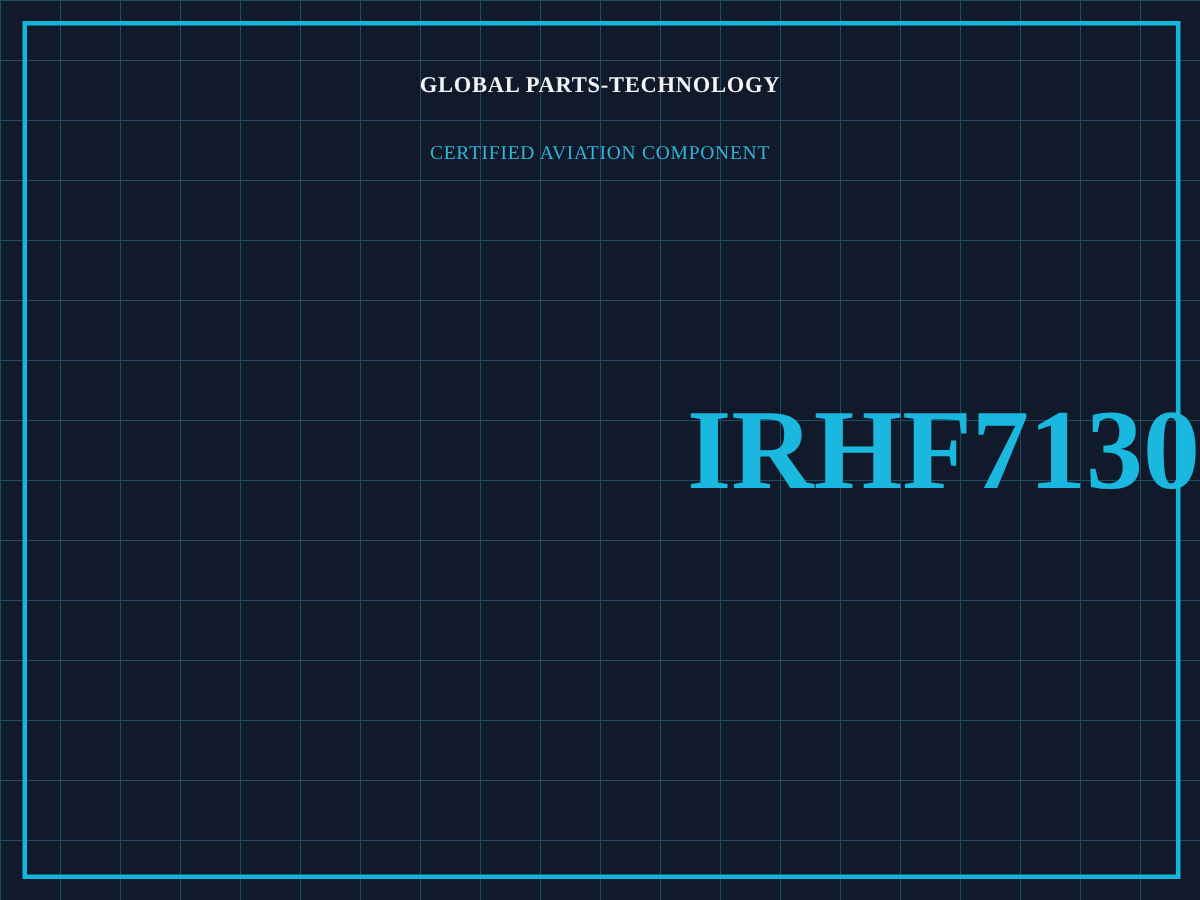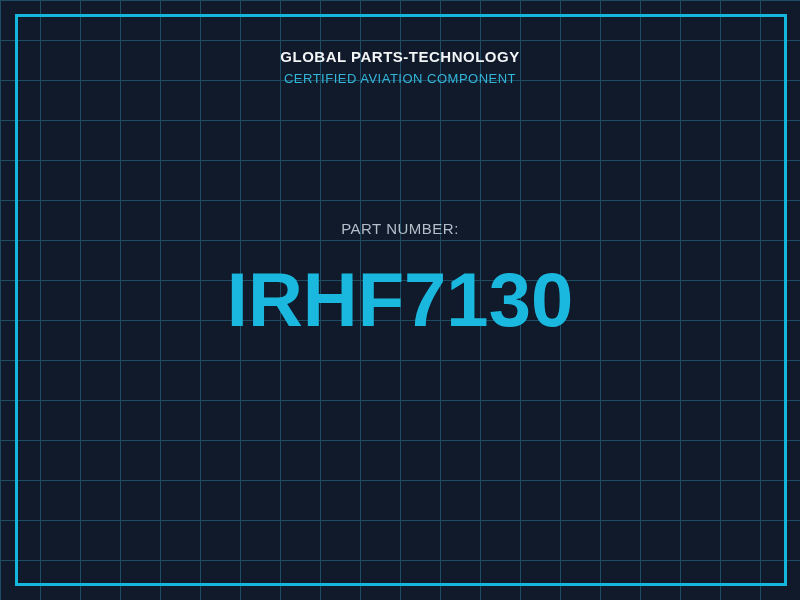--- a/index.html
+++ b/index.html
@@ -10,21 +10,21 @@
   .stage {
     position: relative;
     width: 800px;
     height: 600px;
     overflow: hidden;
     background-color: #101a2b;
     background-image:
       linear-gradient(to right, #1d4d62 1px, transparent 1px),
       linear-gradient(to bottom, #1d4d62 1px, transparent 1px);
     background-size: 40px 40px;
-    font-family: Liberation Sans, sans-serif;
+    font-family: Liberation Serif, serif;
   }
   .frame {
     position: absolute;
     left: 15px;
     top: 14px;
     width: 766px;
     height: 566px;
     border: 3px solid #14b7db;
     box-sizing: content-box;
     pointer-events: none;
@@ -38,57 +38,57 @@
   }
   .company-title {
     top: 49px;
     font-size: 15px;
     line-height: 16px;
     font-weight: bold;
     letter-spacing: 0.5px;
     color: #f2f4f6;
   }
   .subtitle {
-    top: 72px;
+    top: 95px;
     font-size: 13px;
     line-height: 14px;
     letter-spacing: 0.5px;
     color: #33b5d8;
   }
   .part-label {
     top: 221px;
     font-size: 15px;
     line-height: 16px;
     letter-spacing: 0.5px;
     color: #b3bfc9;
   }
   .part-number {
     top: 262px;
     font-size: 76px;
     line-height: 76px;
     font-weight: bold;
     color: #1ab8de;
+    text-align: right;
   }
   .website-url {
     top: 530px;
     font-size: 13px;
     line-height: 15px;
     letter-spacing: 0.5px;
     color: #d8dee2;
   }
 </style>
 </head>
 <body>
 
 <div class="stage">
 
   <div class="frame"></div>
 
   <div class="txt company-title">GLOBAL PARTS-TECHNOLOGY</div>
 
   <div class="txt subtitle">CERTIFIED AVIATION COMPONENT</div>
 
-  <div class="txt part-label">PART NUMBER:</div>
 
   <div class="txt part-number">IRHF7130</div>
 
 
 </div>
 
 </body></html>

